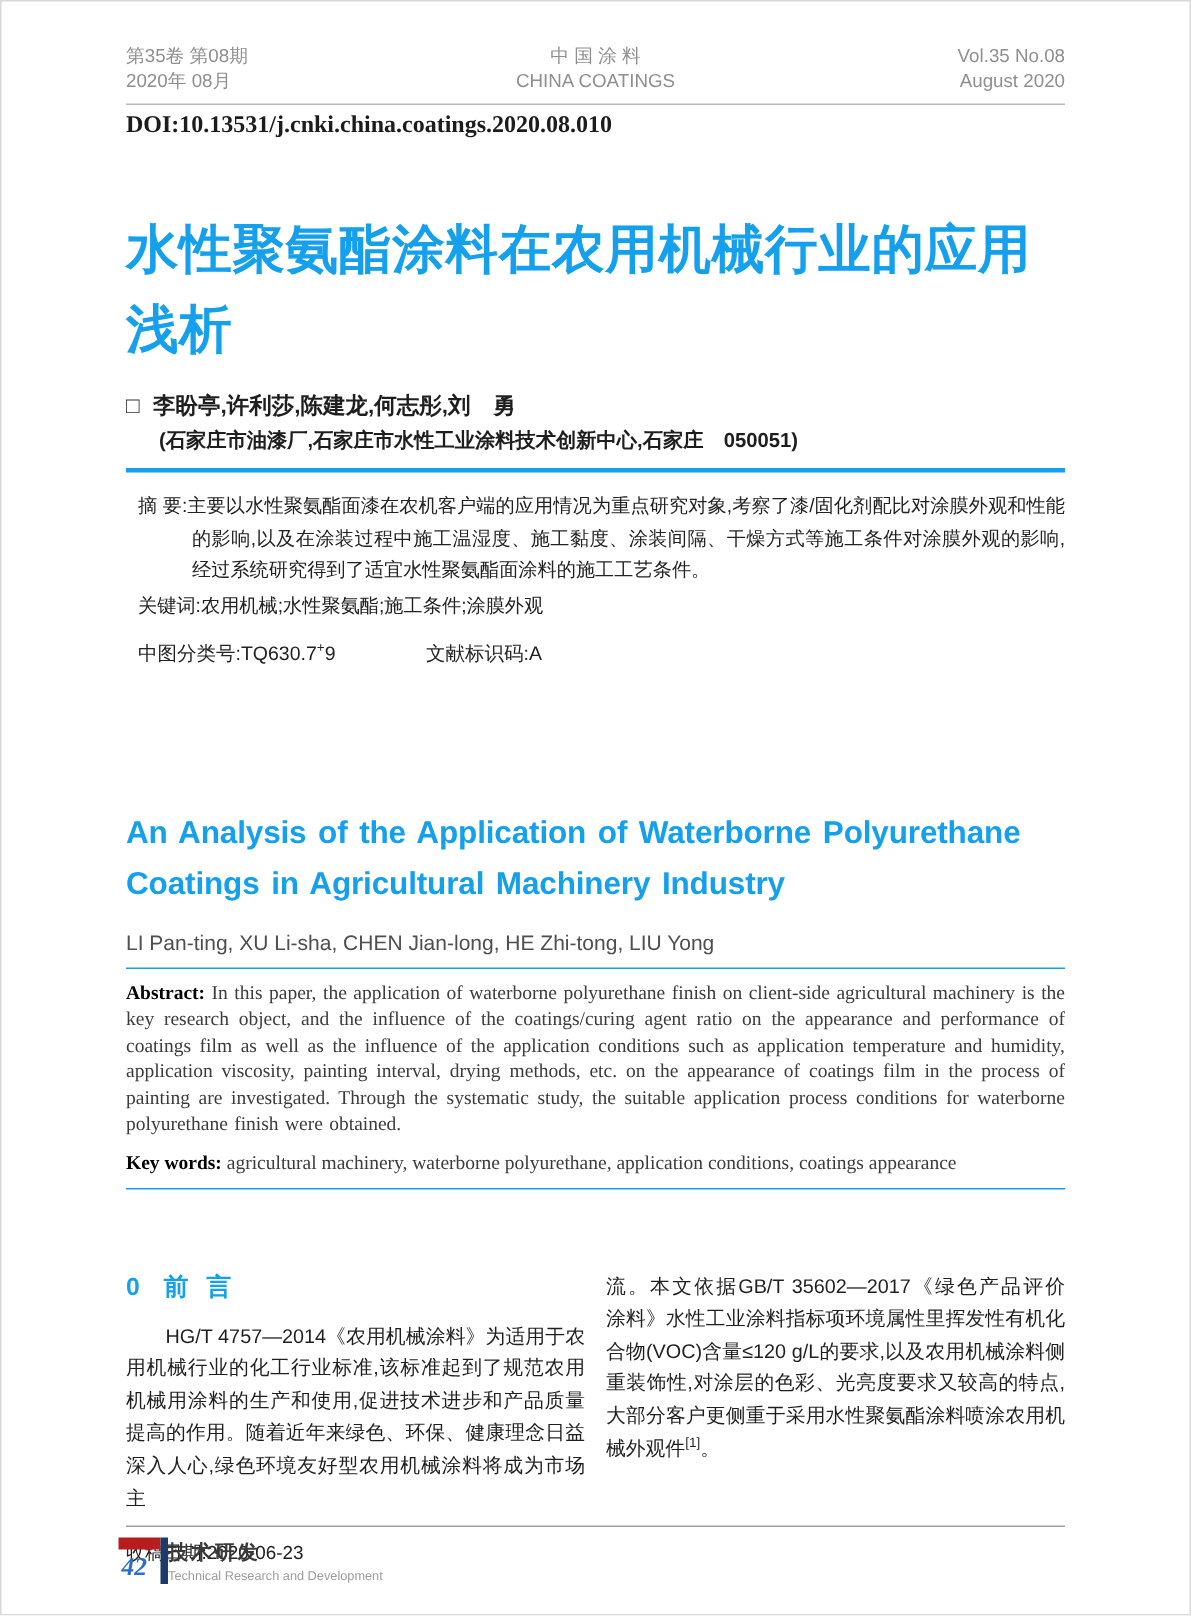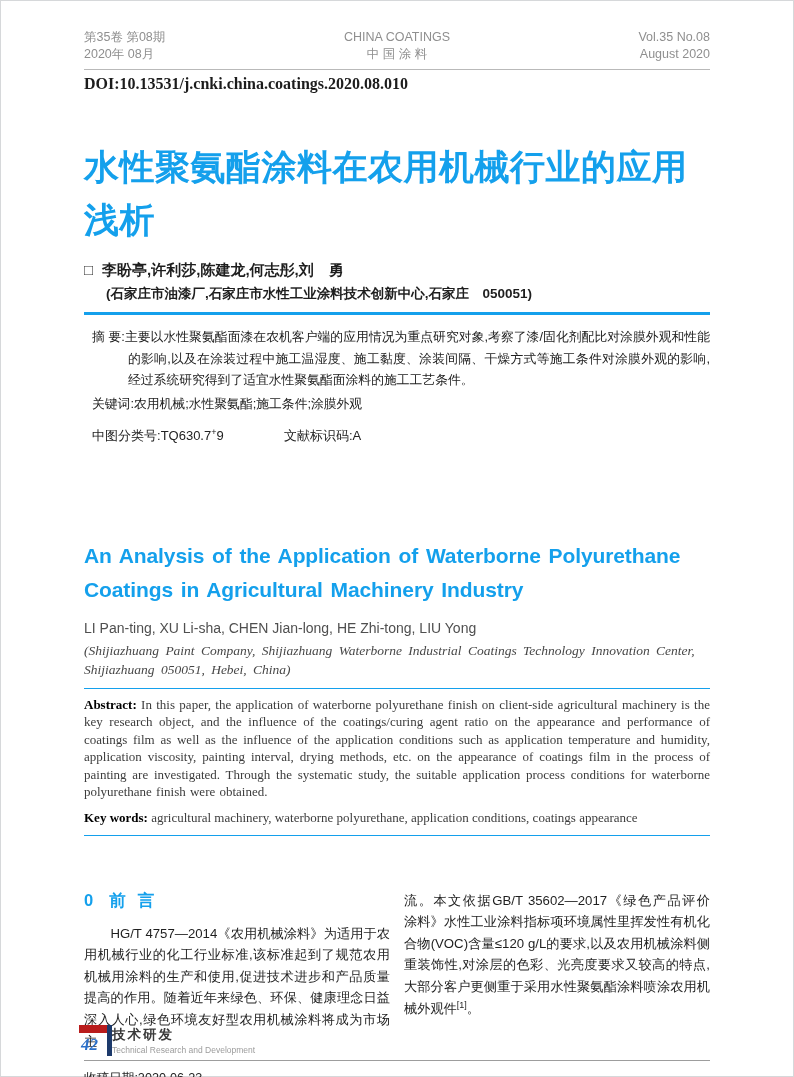--- a/index.html
+++ b/index.html
@@ -93,22 +93,22 @@
 <body>
 
 <div class="page">
 
   <div class="masthead">
     <div class="mast-left">
       <div>第35卷 第08期</div>
       <div>2020年 08月</div>
     </div>
     <div class="mast-center">
+      <div>中 国 涂 料</div>
       <div>CHINA COATINGS</div>
-      <div>中 国 涂 料</div>
     </div>
     <div class="mast-right">
       <div>Vol.35 No.08</div>
       <div>August 2020</div>
     </div>
   </div>
   <div class="mast-rule"></div>
   <div class="doi">DOI:10.13531/j.cnki.china.coatings.2020.08.010</div>
 
   <h1 class="title-cn">水性聚氨酯涂料在农用机械行业的应用浅析</h1>
@@ -130,21 +130,20 @@
   <div class="meta-row">
     <span class="meta-clc">
       <span>中图分类号:</span><span>TQ630.7</span><sup>+</sup><span>9</span>
     </span>
     <span class="meta-doc">文献标识码:A</span>
   </div>
 
   <section class="english">
     <h2 class="title-en">An Analysis of the Application of Waterborne Polyurethane Coatings in Agricultural Machinery Industry</h2>
     <div class="authors-en">LI Pan-ting, XU Li-sha, CHEN Jian-long, HE Zhi-tong, LIU Yong</div>
-    <div class="affil-en">(Shijiazhuang Paint Company, Shijiazhuang Waterborne Industrial Coatings Technology Innovation Center, Shijiazhuang 050051, Hebei, China)</div>
     <div class="thin-rule"></div>
     <p class="abstract-en">
       <b>Abstract:</b><span> In this paper, the application of waterborne polyurethane finish on client-side agricultural machinery is the key research object, and the influence of the coatings/curing agent ratio on the appearance and performance of coatings film as well as the influence of the application conditions such as application temperature and humidity, application viscosity, painting interval, drying methods, etc. on the appearance of coatings film in the process of painting are investigated. Through the systematic study, the suitable application process conditions for waterborne polyurethane finish were obtained.</span>
     </p>
     <p class="keywords-en">
       <b>Key words:</b><span> agricultural machinery, waterborne polyurethane, application conditions, coatings appearance</span>
     </p>
     <div class="thin-rule2"></div>
   </section>
 

